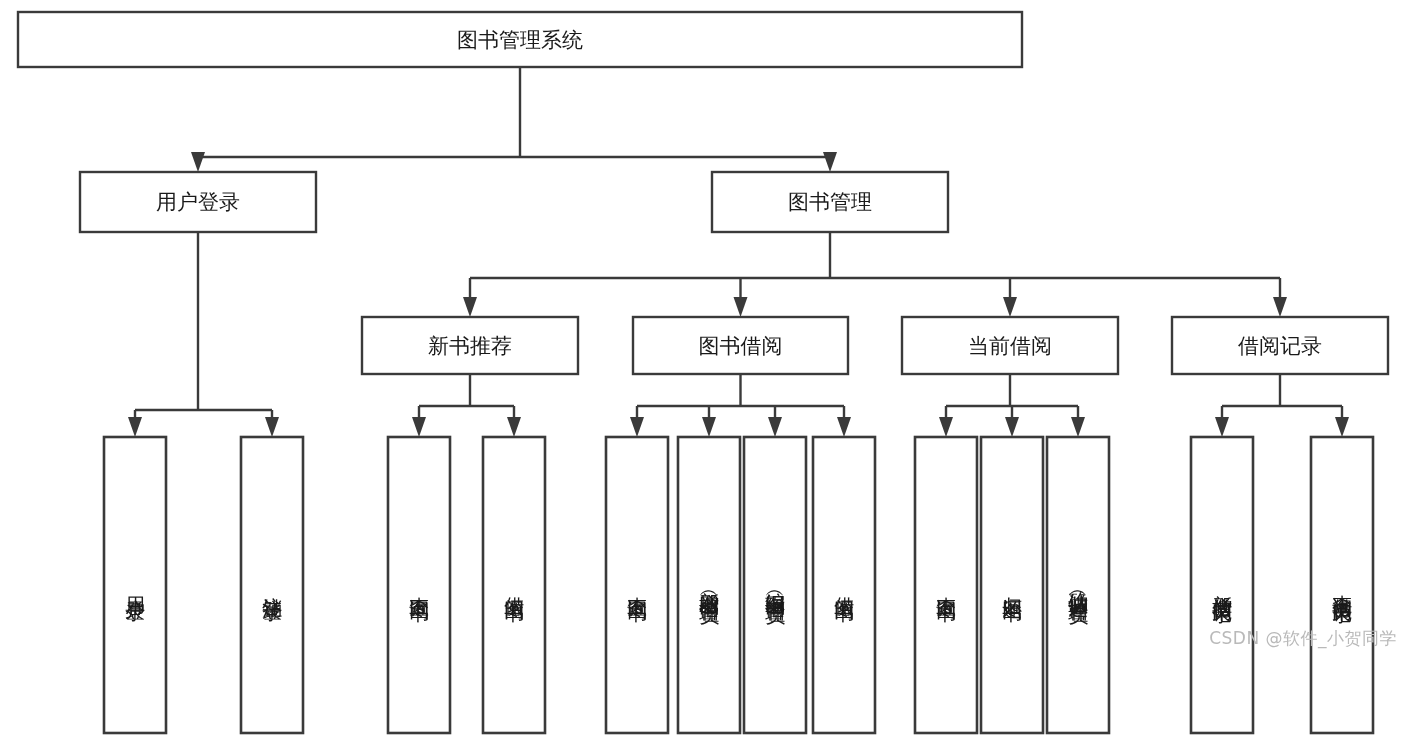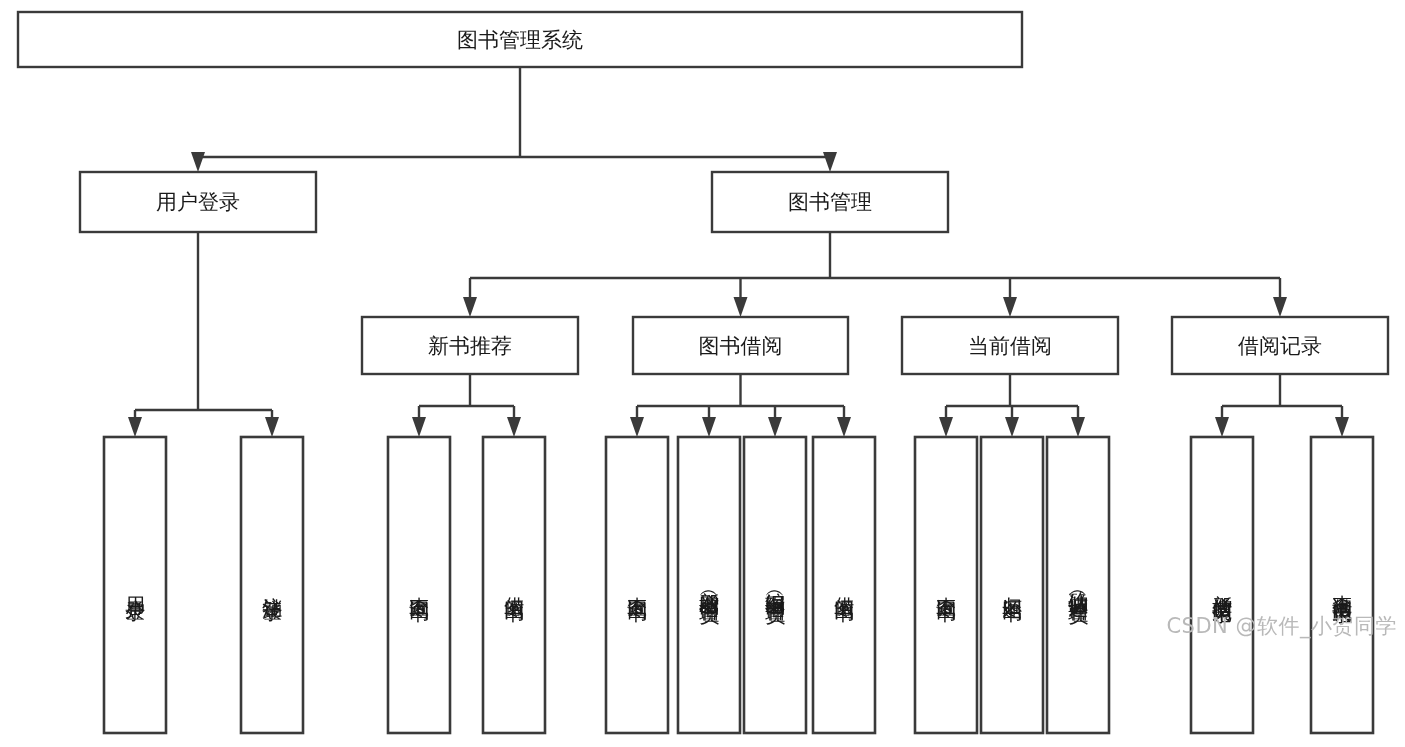--- a/index.html
+++ b/index.html
@@ -66,23 +66,23 @@
     font-size: 20px;
     line-height: 1.08;
     letter-spacing: 2px;
     color: #1a1a1a;
     white-space: nowrap;
     pointer-events: none;
   }
   .watermark {
     position: absolute;
     right: 8px;
-    bottom: 16px;
+    bottom: 6px;
     font-family: "DejaVu Sans", "Liberation Sans", sans-serif;
-    font-size: 21px;
+    font-size: 17px;
     color: #b9b9b9;
     letter-spacing: 0.5px;
     user-select: none;
   }
 </style>
 </head>
 <body>
 
 <div id="diagram-root">
 

